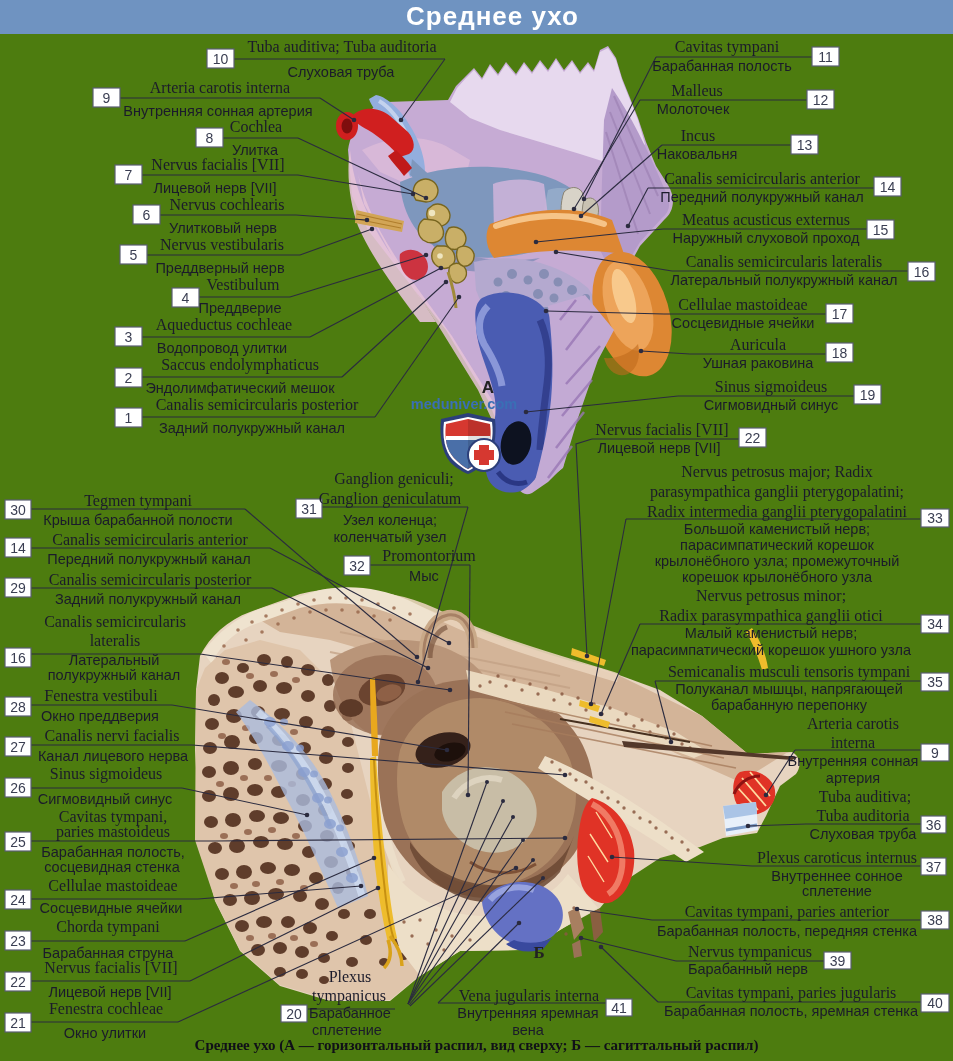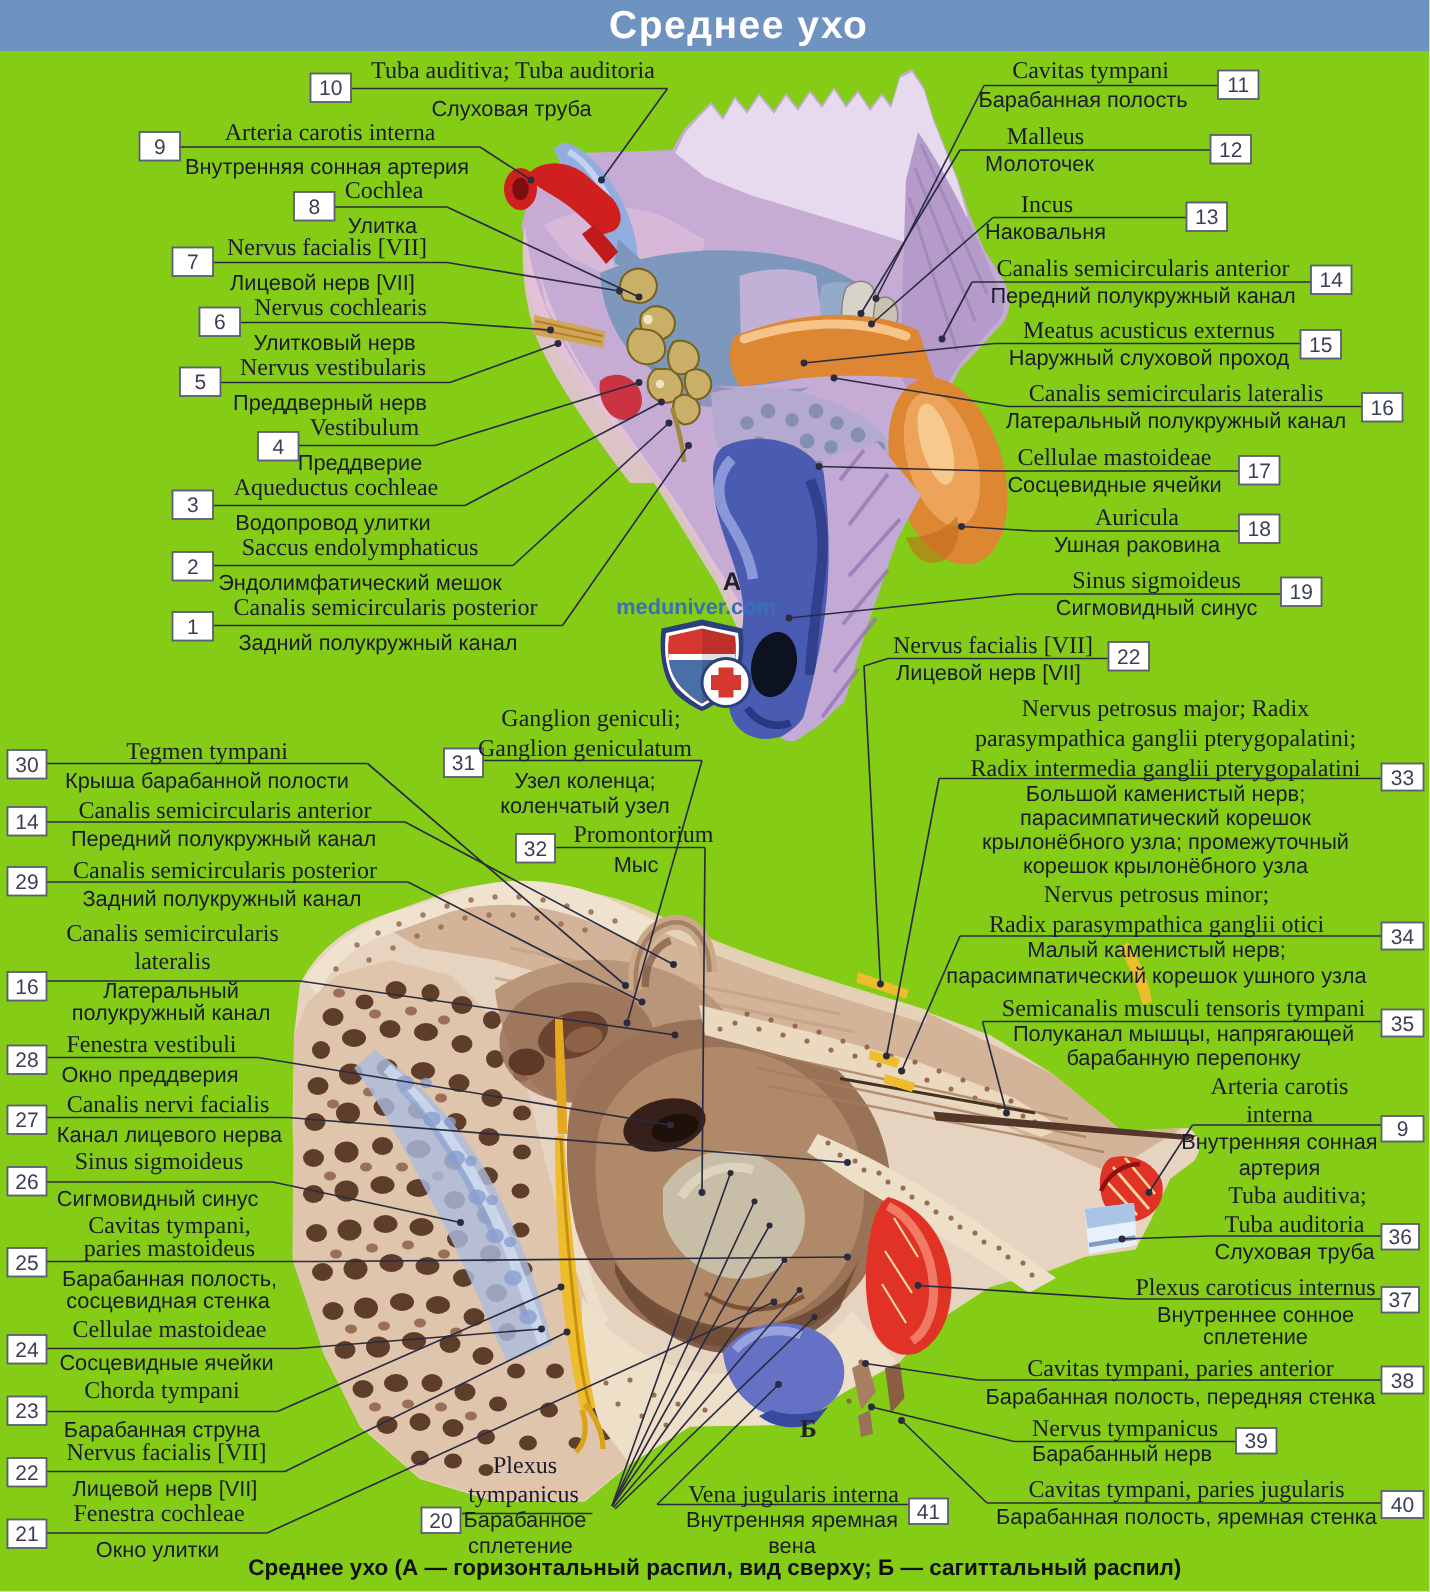--- a/index.html
+++ b/index.html
@@ -1,22 +1,22 @@
 <!DOCTYPE html>
 <html><head>
 <meta charset="utf-8">
 <style>
   html, body { margin: 0; padding: 0; background: #fff; }
   #page { position: relative; width: 953px; height: 1061px; overflow: hidden;
-           font-family: "Liberation Sans", sans-serif; background: #84cc16; }
+           font-family: "Liberation Sans", sans-serif; background: #4d7c0f; }
   #hdr { position: absolute; left: 0; top: 0; width: 100%; height: 34px; background: #6f93c1; }
   #hdr span { position: absolute; left: 16px; top: 1px; width: 100%; text-align: center;
               color: #fff; font-size: 26px; font-weight: bold; letter-spacing: 1px; }
   #cap { position: absolute; left: 0; top: 1037px; width: 100%; text-align: center;
-          font-family: Liberation Sans, sans-serif; font-weight: bold; font-size: 15px; color: #101018; }
+          font-family: Liberation Serif, serif; font-weight: bold; font-size: 15px; color: #101018; }
 </style>
 </head>
 <body>
 <div id="page">
   <div id="hdr">
       <span>Среднее ухо</span>
     </div>
   <svg width="953" height="1061" viewBox="0 0 953 1061" style="position:absolute;left:0;top:0">
 
 <g>

